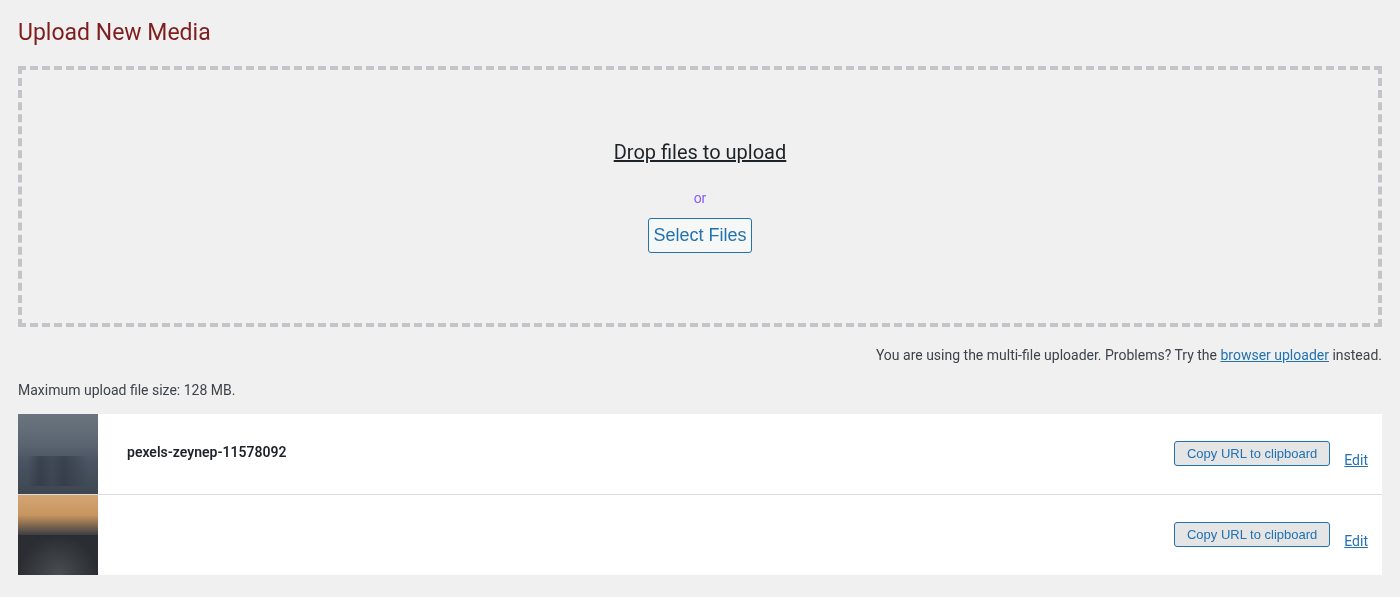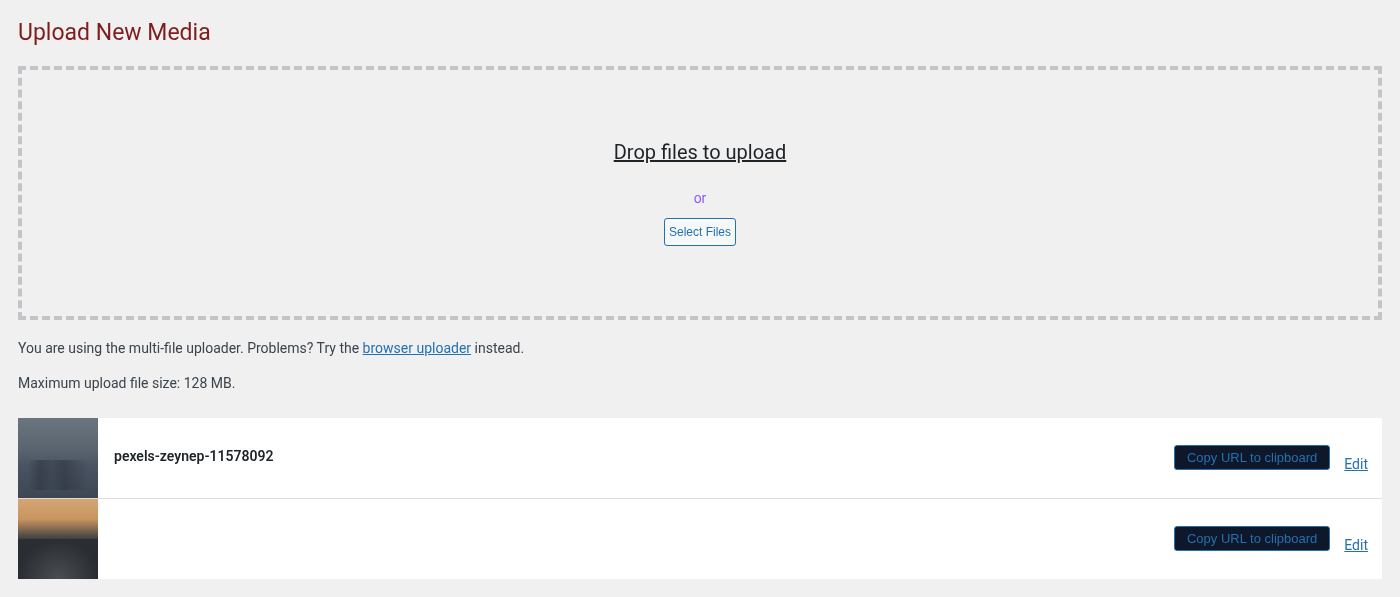--- a/index.html
+++ b/index.html
@@ -38,39 +38,40 @@
       font-size: 14px;
       color: #8b5cf6;
       margin-bottom: 12px;
       margin-top: 26px;
     }
     .select-files-btn {
       background: #f6f7f7;
       border: 1px solid #2271b1;
       color: #2271b1;
       padding: 6px 4px;
-      font-size: 12px;
+      font-size: 18px;
       border-radius: 3px;
       cursor: pointer;
       display: inline-block;
     }
     .help-text {
       font-size: 14px;
       color: #3c434a;
       margin-bottom: 16px;
       line-height: 1.5;
+      text-align: right;
     }
     .help-text a {
       color: #2271b1;
       text-decoration: underline;
     }
     .max-size {
       font-size: 14px;
       color: #3c434a;
-      margin-bottom: 27px;
+      margin-bottom: 16px;
     }
     .media-list {
       background: #fff;
     }
     .media-item {
       display: flex;
       align-items: center;
       border-bottom: 1px solid #dcdcde;
       min-height: 80px;
     }
@@ -106,40 +107,40 @@
       content: "";
       position: absolute;
       bottom: 0;
       left: 0;
       right: 0;
       height: 40px;
       background: radial-gradient(ellipse at 50% 100%, #4a4d52 0%, #2a2d32 70%);
     }
     .media-info {
       flex: 1;
-      padding: 0 16px;
+      padding: 0 29px;
     }
     .media-title {
       font-weight: 600;
       font-size: 14px;
       color: #1d2327;
       margin-bottom: 4px;
     }
     .media-filename {
       font-size: 14px;
       color: #3c434a;
     }
     .media-actions {
       display: flex;
       align-items: center;
       gap: 14px;
       padding-right: 14px;
     }
     .copy-url-btn {
-      background: #0f172a;
+      background: #e5e5e5;
       border: 1px solid #2271b1;
       color: #2271b1;
       padding: 4px 12px;
       font-size: 13px;
       border-radius: 3px;
       cursor: pointer;
     }
     .edit-link {
       color: #2271b1;
       text-decoration: underline;

